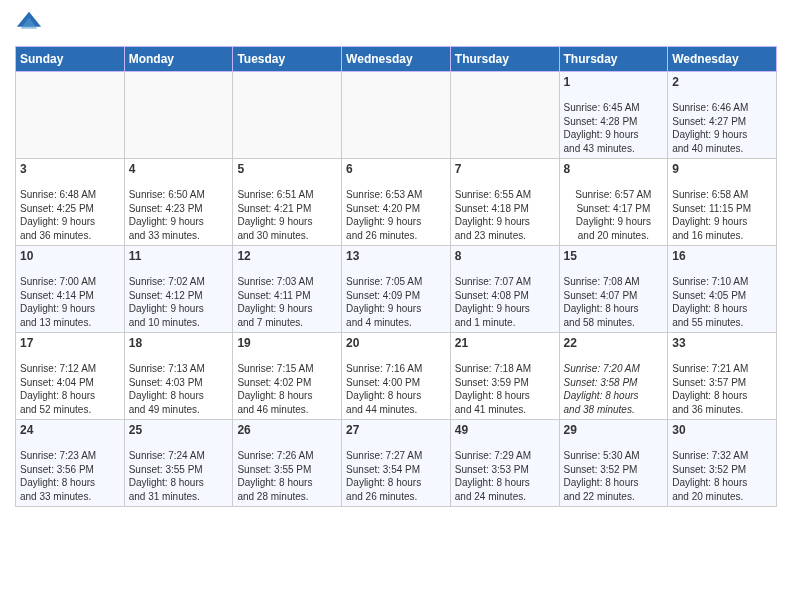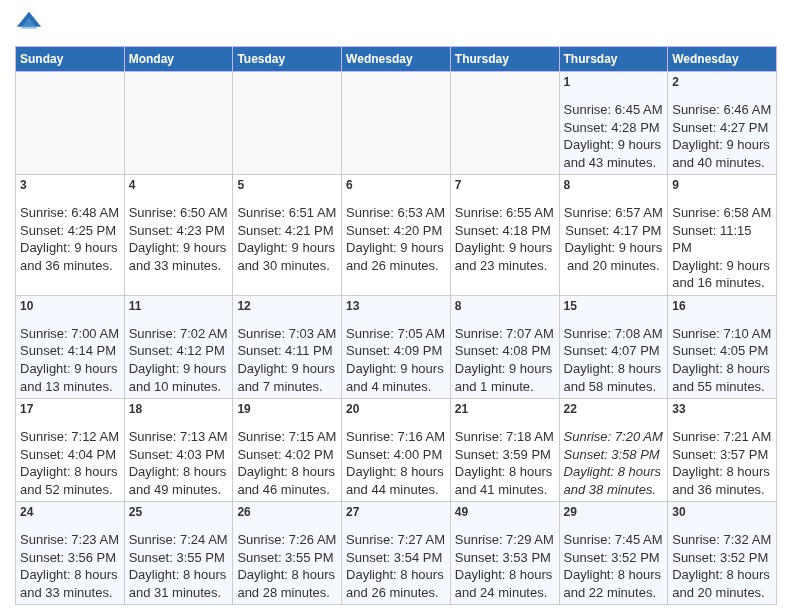--- a/index.html
+++ b/index.html
@@ -80,21 +80,21 @@
     .calendar tr:nth-child(even) td {
       background: #fff;
     }
     .day-num {
       font-size: 12px;
       font-weight: bold;
       display: block;
       margin-bottom: 1px;
     }
     .day-info {
-      font-size: 13px;
+      font-size: 10px;
       color: #333;
       line-height: 1.35;
       margin-top: 12px;
     }
     .empty {
       background: #f9f9f9 !important;
     }
   </style>
 </head>
 <body>
@@ -335,21 +335,21 @@
           </td>
           <td>
             <span class="day-num">49</span>
             <div class="day-info" style="white-space: pre-line;">Sunrise: 7:29 AM
 Sunset: 3:53 PM
 Daylight: 8 hours
 and 24 minutes.</div>
           </td>
           <td>
             <span class="day-num">29</span>
-            <div class="day-info" style="white-space: pre-line;">Sunrise: 7:45 AM
+            <div class="day-info" style="white-space: pre-line;">Sunrise: 5:30 AM
 Sunset: 3:52 PM
 Daylight: 8 hours
 and 22 minutes.</div>
           </td>
           <td>
             <span class="day-num">30</span>
             <div class="day-info" style="white-space: pre-line;">Sunrise: 7:32 AM
 Sunset: 3:52 PM
 Daylight: 8 hours
 and 20 minutes.</div>

